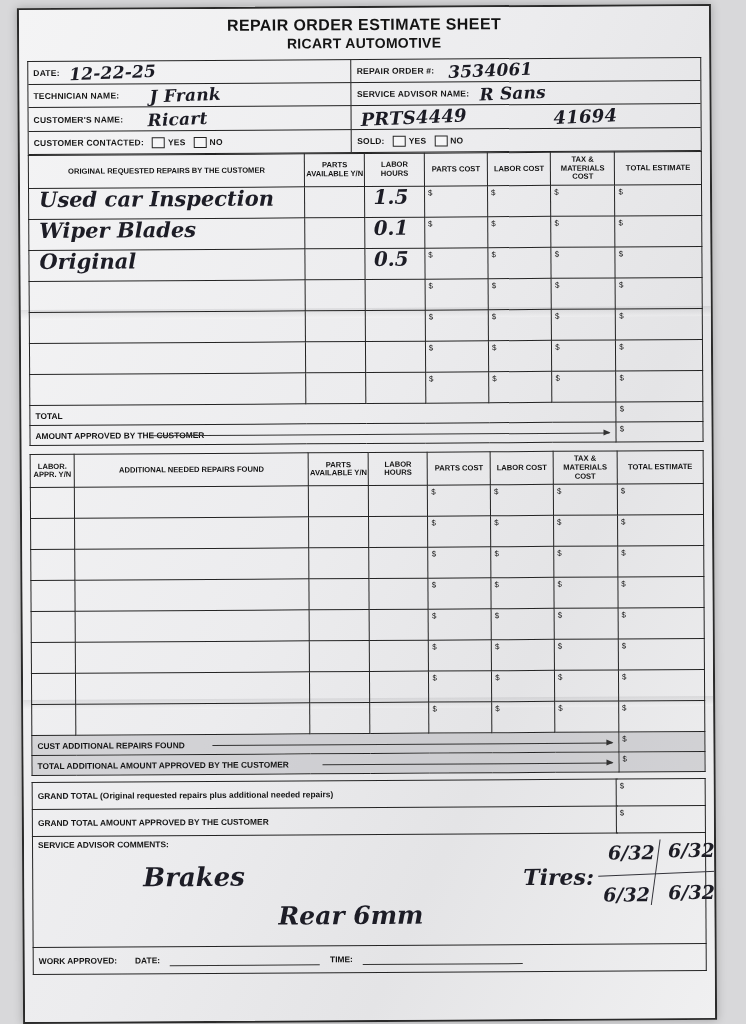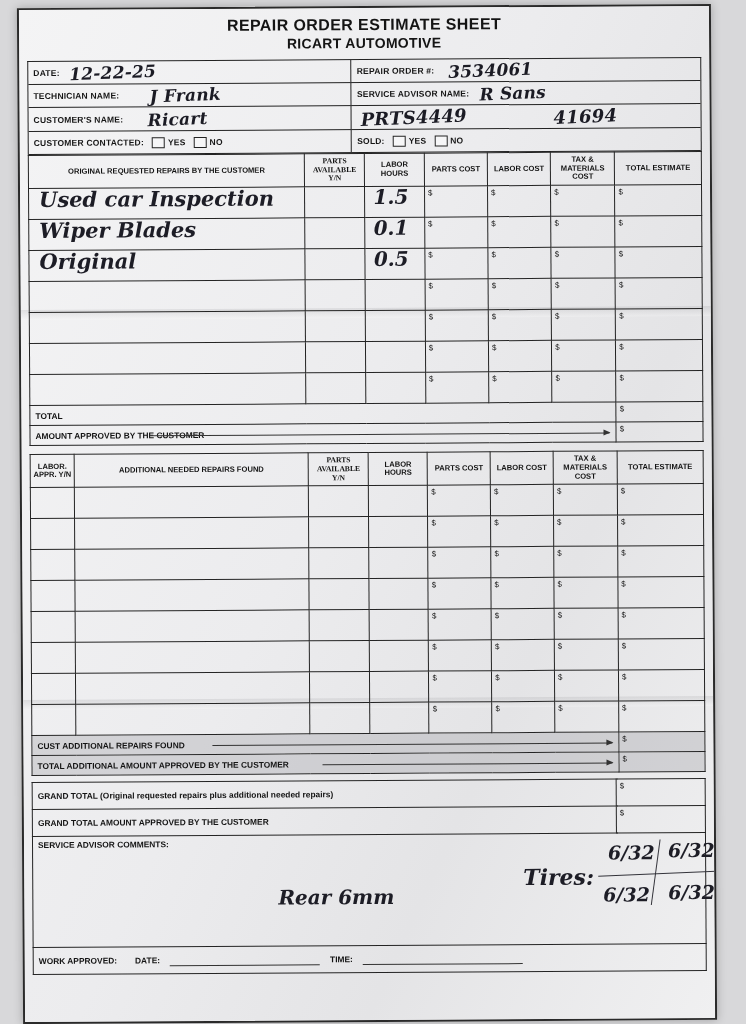--- a/index.html
+++ b/index.html
@@ -80,21 +80,21 @@
   table{border-collapse:collapse;width:674px;margin:0 8px;}
   table, td, th{border:1.2px solid #242424;}
   th{
     font-size:7.6px;font-weight:bold;text-align:center;
     padding:3px 1px;line-height:1.15;color:#141414;
     background:transparent;
   }
   td{height:28px;position:relative;}
   .dollar{font-size:8px;position:absolute;left:3px;top:2px;color:#222;}
   .desc-col{width:285px;}
-  .pa-col{width:58px;font-family:Liberation Serif, serif;}
+  .pa-col{width:58px;}
   .lh-col{width:58px;margin-top:18px;}
   .pc-col{width:62px;}
   .lc-col{width:62px;}
   .tm-col{width:62px;}
   .te-col{width:86px;}
 
   .row-label{
     font-size:8.4px;font-weight:bold;padding-left:5px;color:#141414;
   }
   .total-row td{height:17px;}
@@ -577,21 +577,22 @@
           <td colspan="7" class="row-label" style="height:24px;">GRAND TOTAL AMOUNT APPROVED BY THE CUSTOMER</td>
           <td class="te-col">
               <span class="dollar">$</span>
             </td>
         </tr>
       </tbody>
     </table>
 
     <div class="comments">
       <div class="comments-label">SERVICE ADVISOR COMMENTS:</div>
-      <span class="hwrow" style="left:245px;top:50px;font-size:20px;">Rear 6mm</span>
+      <span class="hwrow" style="left:110px;top:26px;font-size:26px;">Brakes</span>
+      <span class="hwrow" style="left:245px;top:66px;font-size:25px;">Rear 6mm</span>
       <span class="hwrow" style="left:490px;top:30px;font-size:22px;">Tires:</span>
       <span class="hwrow" style="left:575px;top:8px;font-size:19px;">6/32</span>
       <span class="hwrow" style="left:635px;top:6px;font-size:19px;">6/32</span>
       <span class="hwrow" style="left:570px;top:50px;font-size:19px;">6/32</span>
       <span class="hwrow" style="left:635px;top:48px;font-size:19px;">6/32</span>
       <div style="position:absolute;left:622px;top:6px;width:0;height:66px;border-left:1.4px solid #33333a;transform:rotate(8deg);"></div>
       <div style="position:absolute;left:565px;top:40px;width:120px;height:0;border-top:1.4px solid #33333a;transform:rotate(-2deg);"></div>
     </div>
 
     <div class="approve">

